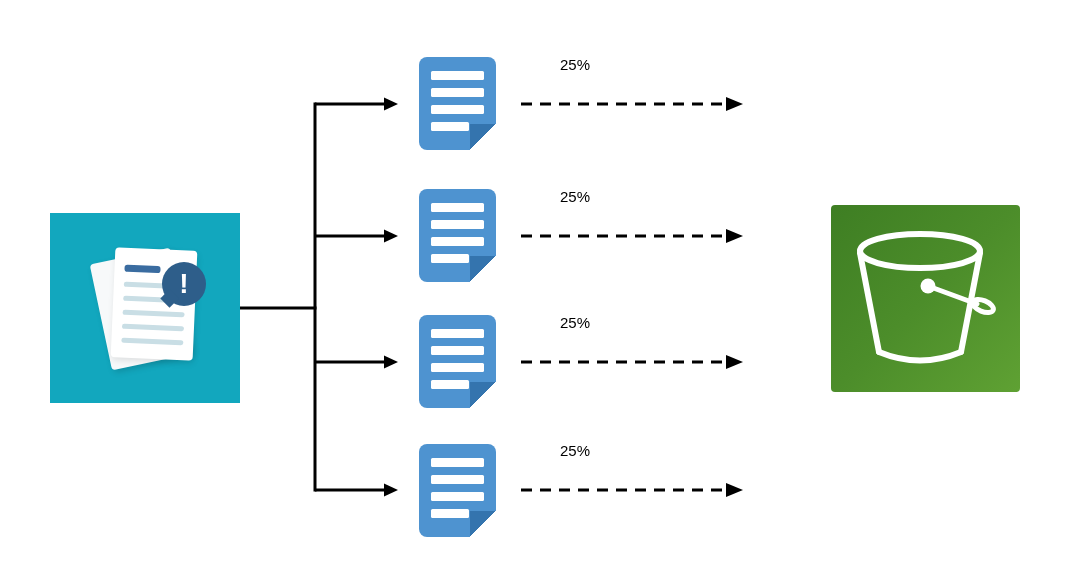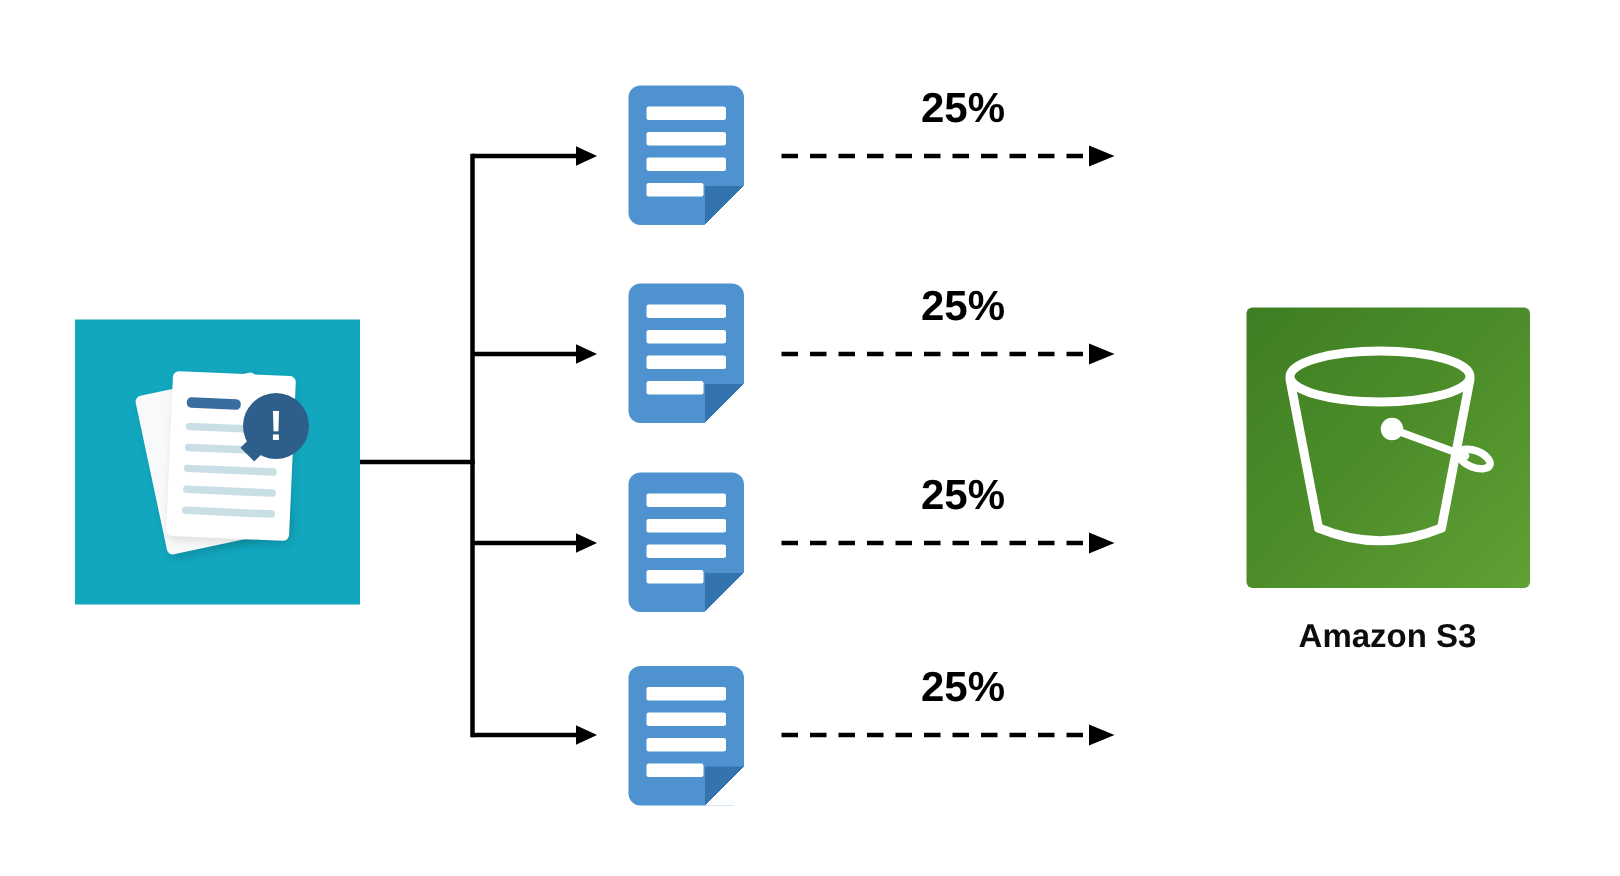--- a/index.html
+++ b/index.html
@@ -113,23 +113,23 @@
   .doc1 { top: 57px; }
   .doc2 { top: 189px; }
   .doc3 { top: 315px; }
   .doc4 { top: 444px; }
 
   
   .pct {
     position: absolute;
     left: 560px;
     width: 110px;
-    text-align: right;
-    font-size: 28px;
-    font-weight: bold;
+    text-align: left;
+    font-size: 15px;
+    font-weight: normal;
     color: #000000;
   }
   .pct1 { top: 56px; }
   .pct2 { top: 188px; }
   .pct3 { top: 314px; }
   .pct4 { top: 442px; }
 
   
   .aws {
     position: absolute;
@@ -259,15 +259,14 @@
         <ellipse cx="89" cy="46" rx="60" ry="17"></ellipse>
         <line x1="29" y1="48" x2="48" y2="147"></line>
         <line x1="149" y1="48" x2="130" y2="147"></line>
         <path d="M48,147 Q89,164 130,147"></path>
       </g>
       <circle cx="97" cy="81" r="7.5" fill="#ffffff" stroke="none"></circle>
       <line x1="97" y1="81" x2="146" y2="99" stroke="#ffffff" stroke-width="5" stroke-linecap="round"></line>
       <ellipse cx="152" cy="101" rx="11" ry="5.5" transform="rotate(22 152 101)" stroke="#ffffff" stroke-width="5" fill="none"></ellipse>
     </svg>
   </div>
-  <div class="s3-label">Amazon S3</div>
 
 </div>
 
 </body></html>

